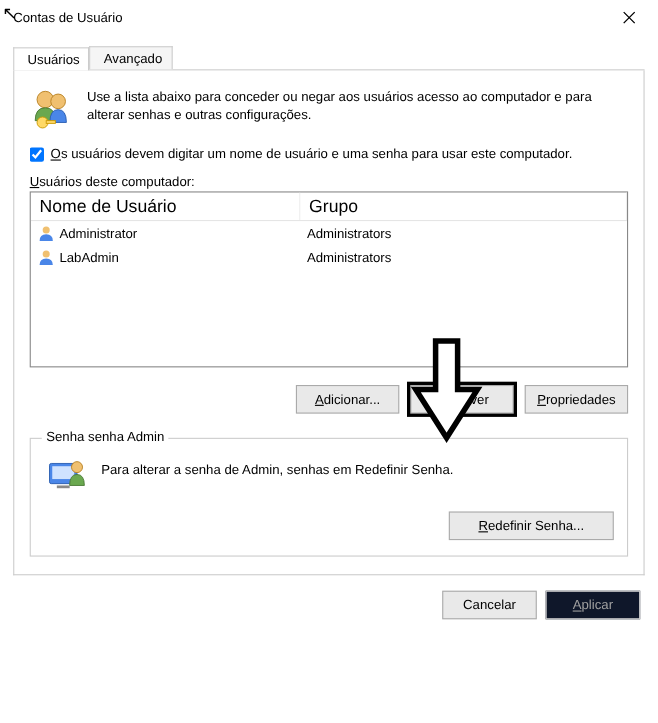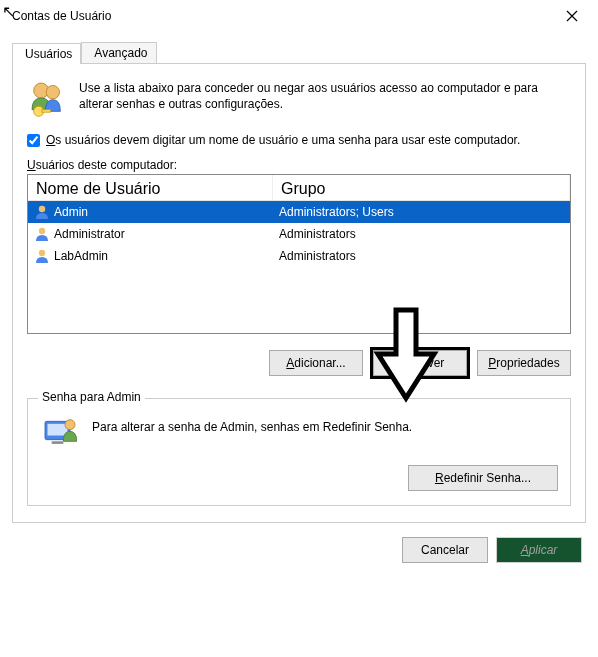--- a/index.html
+++ b/index.html
@@ -177,22 +177,21 @@
   }
   .btn-plain {
     border: 1px solid #aaa;
     min-width: 86px;
     background: #e9e9e9;
   }
   .btn-disabled {
     border: 1px solid #d0d0d0;
     color: #a0a0a0;
     min-width: 86px;
-    background: #14532d;
-    font-style: italic;
+    background: #0f172a;
   }
   .arrow-overlay {
     position: absolute;
     pointer-events: none;
   }
 </style>
 </head>
 <body>
 
 <span class="cursor-glyph">↖</span>
@@ -233,30 +232,20 @@
     </div>
 
     <div class="list-label"><span class="mn">U</span><span>suários deste computador:</span></div>
 
     <div class="list-box">
       <div class="list-header">
         <div class="col col-name">Nome de Usuário</div>
         <div class="col col-group">Grupo</div>
       </div>
       <div class="list-body">
-        <div class="list-row selected">
-          <div class="cell cell-name">
-            <svg class="user-icon" viewBox="0 0 16 16">
-                <circle cx="8" cy="5" r="3.2" fill="#f0c070"></circle>
-                <path d="M2 15 Q2 9 8 9 Q14 9 14 15 Z" fill="#4a86e8"></path>
-              </svg>
-            <span>Admin</span>
-          </div>
-          <div class="cell cell-group">Administrators; Users</div>
-        </div>
         <div class="list-row">
           <div class="cell cell-name">
             <svg class="user-icon" viewBox="0 0 16 16">
                 <circle cx="8" cy="5" r="3.2" fill="#f0c070"></circle>
                 <path d="M2 15 Q2 9 8 9 Q14 9 14 15 Z" fill="#4a86e8"></path>
               </svg>
             <span>Administrator</span>
           </div>
           <div class="cell cell-group">Administrators</div>
         </div>
@@ -273,21 +262,21 @@
       </div>
     </div>
 
     <div class="button-row">
       <button class="btn"><span class="mn">A</span><span>dicionar...</span></button>
       <button class="btn highlight"><span class="mn">R</span><span>emover</span></button>
       <button class="btn"><span class="mn">P</span><span>ropriedades</span></button>
     </div>
 
     <div class="group-box">
-      <div class="group-title">Senha para Admin</div>
+      <div class="group-title">Senha senha Admin</div>
       <div class="pw-row">
         <svg class="pw-icon" viewBox="0 0 48 48">
           <rect x="6" y="10" width="30" height="22" rx="2" fill="#4a86e8" stroke="#2a5db0"></rect>
           <rect x="9" y="13" width="24" height="14" fill="#cfe2ff"></rect>
           <rect x="14" y="34" width="14" height="3" fill="#888"></rect>
           <circle cx="36" cy="14" r="6" fill="#f0c070" stroke="#b88020"></circle>
           <path d="M28 34 Q28 22 36 22 Q44 22 44 34 Z" fill="#6aa84f" stroke="#4a7a36"></path>
         </svg>
         <div class="pw-text">Para alterar a senha de Admin, senhas em Redefinir Senha.</div>
       </div>

